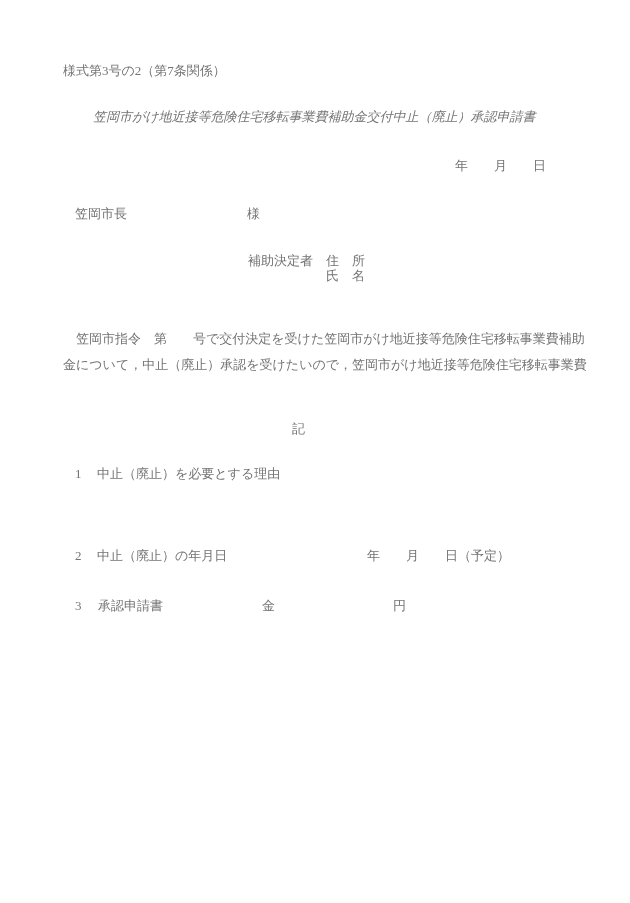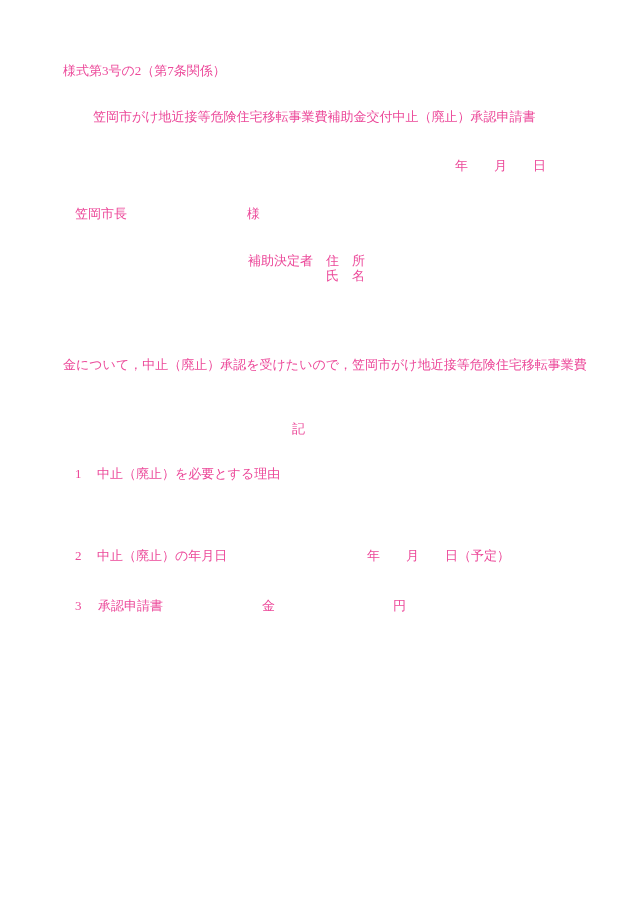--- a/index.html
+++ b/index.html
@@ -8,21 +8,21 @@
     background: #ffffff;
   }
   .page {
     position: relative;
     width: 630px;
     height: 903px;
     background: #ffffff;
     font-family: "Liberation Serif", "DejaVu Serif", serif;
     font-size: 13px;
     line-height: 1;
-    color: #ec4899;
+    color: #737373;
     overflow: hidden;
   }
   .line {
     position: absolute;
     left: 0;
     width: 100%;
     height: 16px;
     white-space: pre;
   }
   .frag {
@@ -34,41 +34,44 @@
 </head>
 <body>
 
 <div class="page">
 
   <div class="line" style="top:64px;">
     <span class="frag" style="left:63px;">様式第3号の2（第7条関係）</span>
   </div>
 
   <div class="line" style="top:110px;">
-    <span class="frag" style="left:93px;">笠岡市がけ地近接等危険住宅移転事業費補助金交付中止（廃止）承認申請書</span>
+    <span class="frag" style="left:93px;font-style:italic;">笠岡市がけ地近接等危険住宅移転事業費補助金交付中止（廃止）承認申請書</span>
   </div>
 
   <div class="line" style="top:159px;">
     <span class="frag" style="left:455px;">年　　月　　日</span>
   </div>
 
   <div class="line" style="top:207px;">
     <span class="frag" style="left:75px;">笠岡市長</span>
     <span class="frag" style="left:247px;">様</span>
   </div>
 
   <div class="line" style="top:254px;">
     <span class="frag" style="left:248px;">補助決定者</span>
     <span class="frag" style="left:326px;">住　所</span>
   </div>
 
   <div class="line" style="top:269px;">
     <span class="frag" style="left:326px;">氏　名</span>
   </div>
 
+  <div class="line" style="top:332px;">
+    <span class="frag" style="left:63px;">　笠岡市指令　第　　号で交付決定を受けた笠岡市がけ地近接等危険住宅移転事業費補助</span>
+  </div>
   <div class="line" style="top:358px;">
     <span class="frag" style="left:63px;">金について，中止（廃止）承認を受けたいので，笠岡市がけ地近接等危険住宅移転事業費</span>
   </div>
 
   <div class="line" style="top:422px;">
     <span class="frag" style="left:292px;">記</span>
   </div>
 
   <div class="line" style="top:467px;">
     <span class="frag" style="left:75px;">1</span>

